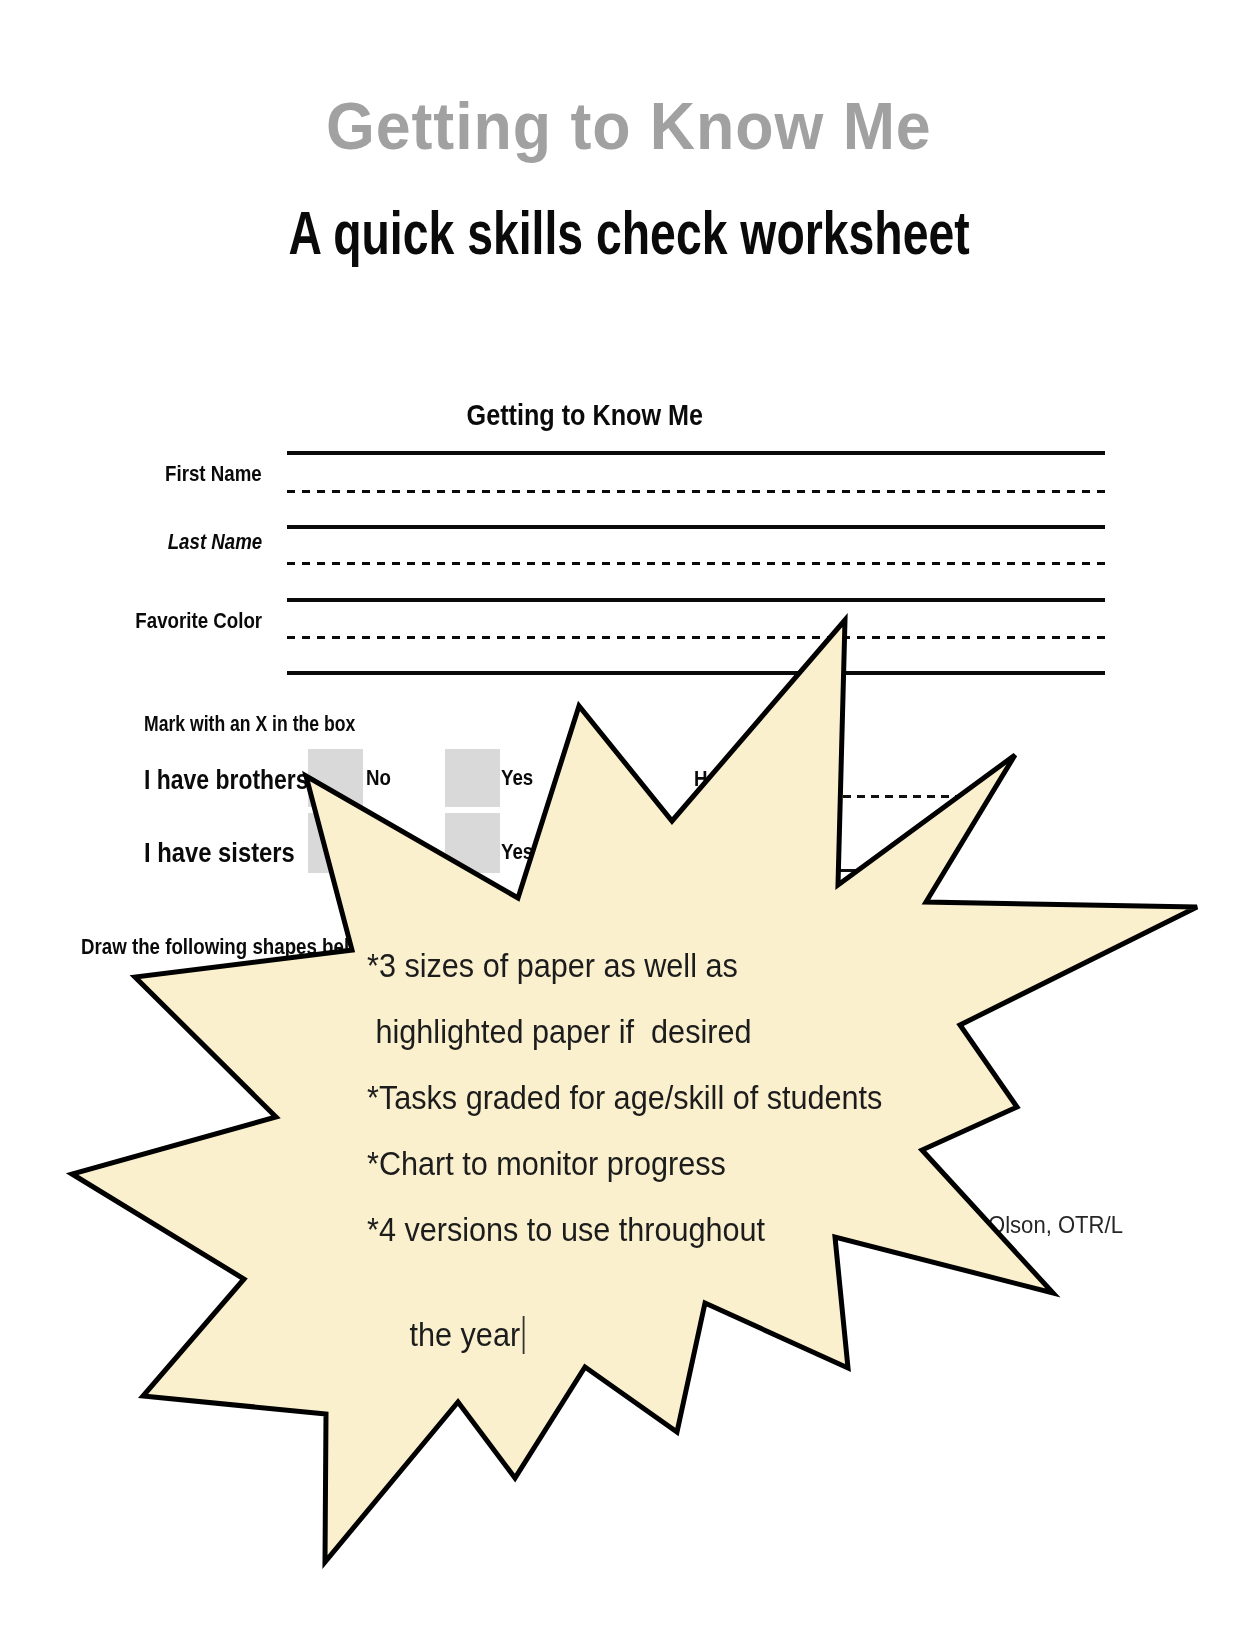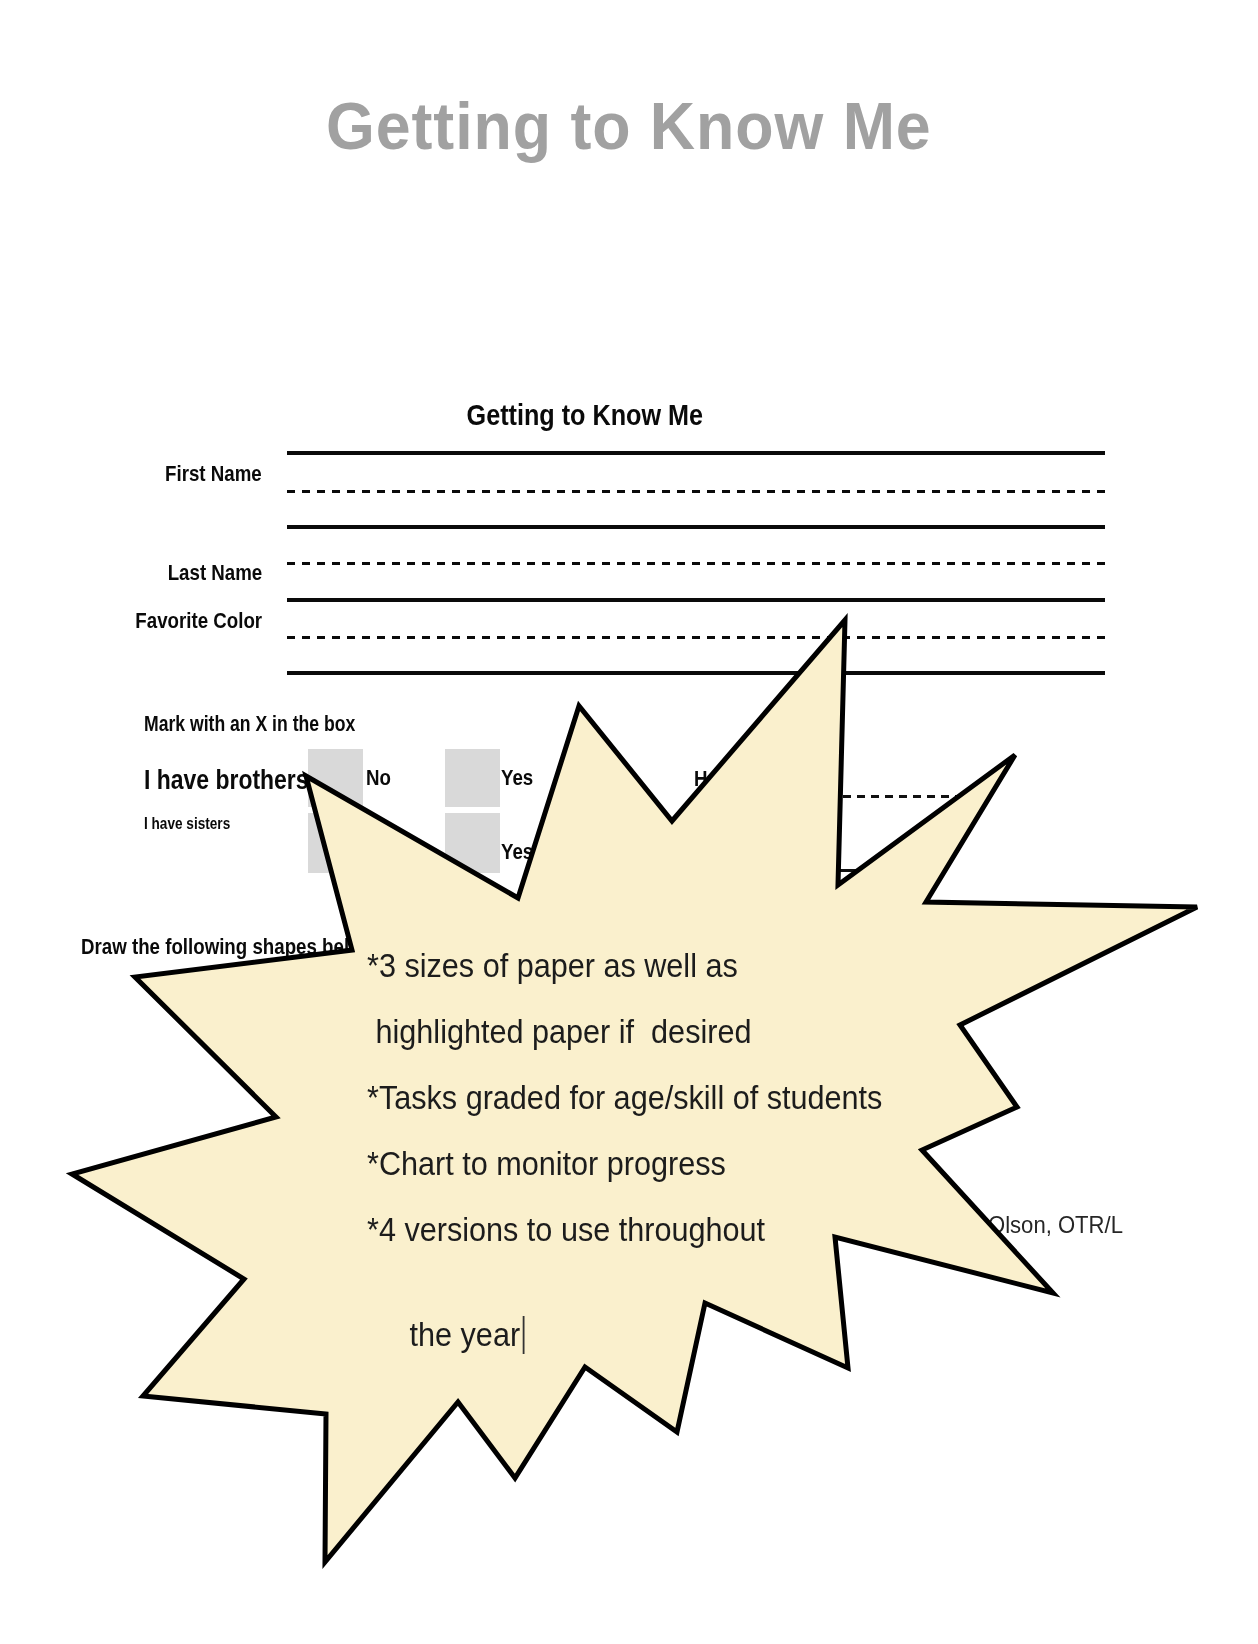--- a/index.html
+++ b/index.html
@@ -50,38 +50,41 @@
 </style>
 </head>
 <body>
 
 <div id="page">
 
   <div class="center-line title-gray" style="top:88px;">
     <span class="cond" style="transform: scaleX(0.95); color: rgb(161, 161, 161);">Getting to Know Me</span>
   </div>
 
+  <div class="center-line title-black" style="top:198px;">
+    <span class="cond" style="transform:scaleX(0.76);">A quick skills check worksheet</span>
+  </div>
 
 
   <div class="center-line ws-heading" style="top:398px; width:1170px;">
     <span class="cond" style="transform:scaleX(0.84);">Getting to Know Me</span>
   </div>
 
   <div class="abs solid-line z1" style="left:287px; top:451px; width:818px;"></div>
   <div class="abs dash-line z1" style="left:287px; top:490px; width:818px;"></div>
   <div class="abs solid-line z1" style="left:287px; top:525px; width:818px;"></div>
   <div class="abs dash-line z1" style="left:287px; top:562px; width:818px;"></div>
   <div class="abs solid-line z1" style="left:287px; top:598px; width:818px;"></div>
   <div class="abs dash-line z1" style="left:287px; top:636px; width:818px;"></div>
   <div class="abs solid-line z1" style="left:287px; top:671px; width:818px;"></div>
 
   <div class="abs label label-r z1" style="left:80px; top:461px; width:182px;">
     <span class="cond-r" style="transform:scaleX(0.85);">First Name</span>
   </div>
-  <div class="abs label label-r z1" style="left:80px; top:560px; width:182px;">
+  <div class="abs label label-r z1" style="left:80px; top:529px; width:182px;font-style:italic;">
     <span class="cond-r" style="transform:scaleX(0.85);">Last Name</span>
   </div>
   <div class="abs label label-r z1" style="left:80px; top:608px; width:182px;">
     <span class="cond-r" style="transform:scaleX(0.85);">Favorite Color</span>
   </div>
 
   <div class="abs label z1" style="left:144px; top:711px;">
     <span class="cond-l" style="transform:scaleX(0.8);">Mark with an X in the box</span>
   </div>
 
@@ -94,21 +97,21 @@
   </div>
   <div class="abs gray-box z1" style="left: 445px; top: 749px; background-color: rgb(217, 217, 217);"></div>
   <div class="abs label z1" style="left:501px; top:765px;">
     <span class="cond-l" style="transform:scaleX(0.85);">Yes</span>
   </div>
   <div class="abs label z1" style="left:694px; top:766px;">
     <span class="cond-l" style="transform:scaleX(0.85);">H</span>
   </div>
   <div class="abs frag-dash z1" style="left:843px; top:795px; width:114px;"></div>
 
-  <div class="abs label z1" style="left:144px; top:815px; font-size:16px;">
+  <div class="abs label z1" style="left:144px; top:837px; font-size:28px;">
     <span class="cond-l" style="transform:scaleX(0.85);">I have sisters</span>
   </div>
   <div class="abs gray-box z1" style="left: 308px; top: 813px; height: 60px; background-color: rgb(217, 217, 217);"></div>
   <div class="abs label z1" style="left:366px; top:839px;">
     <span class="cond-l" style="transform:scaleX(0.85);">No</span>
   </div>
   <div class="abs gray-box z1" style="left: 445px; top: 813px; height: 60px; background-color: rgb(217, 217, 217);"></div>
   <div class="abs label z1" style="left:501px; top:839px;">
     <span class="cond-l" style="transform:scaleX(0.85);">Yes</span>
   </div>

